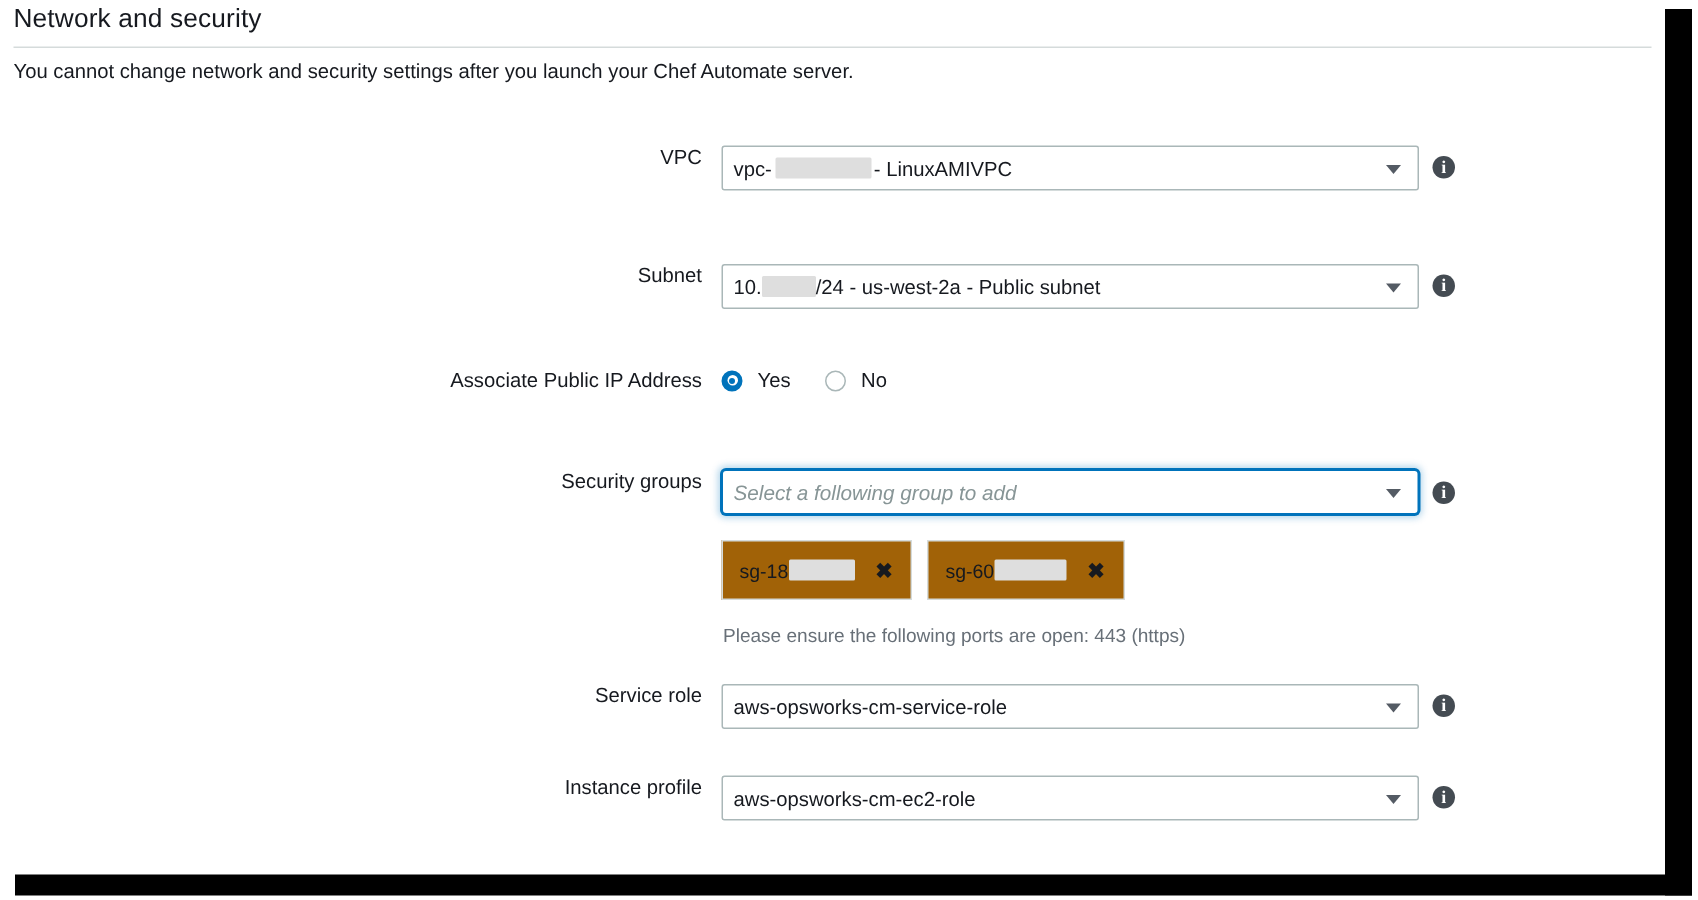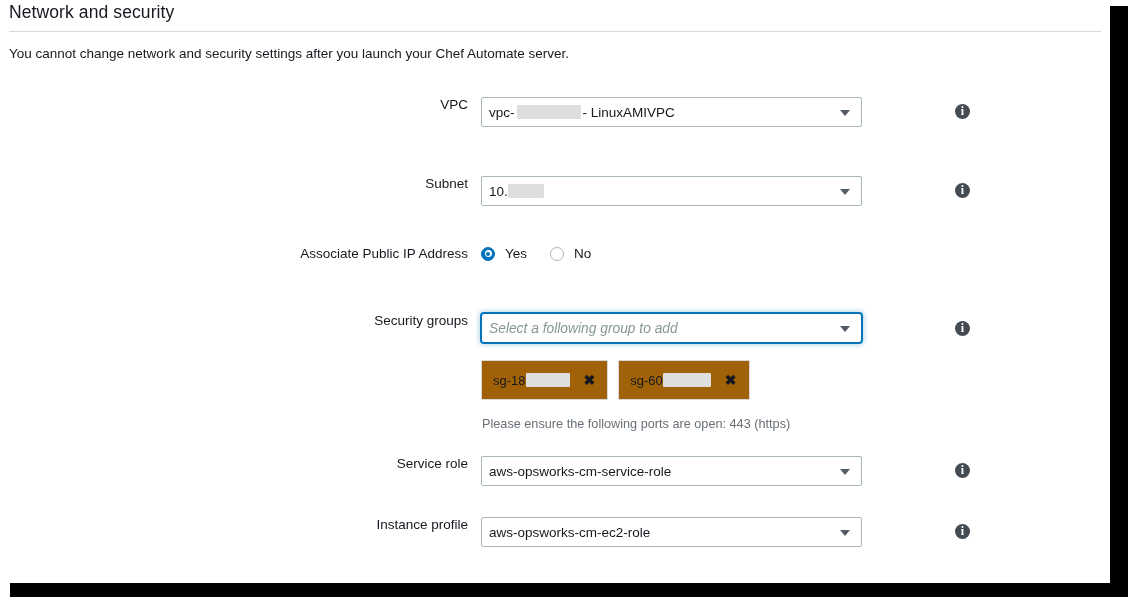--- a/index.html
+++ b/index.html
@@ -48,21 +48,21 @@
     white-space: nowrap;
   }
   .title-divider {
     position: absolute;
     left: 9px; top: 31px;
     width: 1092px; height: 1px;
     background: #d5dbdb;
   }
   .panel-desc {
     position: absolute;
-    left: 9px; top: 46px;
+    left: 9px; top: 40px;
     font-size: 13.5px;
     color: #16191f;
     white-space: nowrap;
   }
 
   
   .form-row {
     position: absolute;
     left: 0;
     width: 1110px;
@@ -79,21 +79,21 @@
   }
   .control-col {
     position: absolute;
     left: 481px;
   }
 
   
   .select-box {
     position: relative;
     box-sizing: border-box;
-    width: 381px; height: 30px;
+    width: 465px; height: 30px;
     border: 1px solid #aab7b8;
     border-radius: 2px;
     background: #ffffff;
     display: flex;
     align-items: center;
     padding: 0 30px 0 7px;
     font-size: 13.5px;
     color: #16191f;
     white-space: nowrap;
     overflow: hidden;
@@ -253,20 +253,21 @@
     </div>
     <div class="info-icon" style="top:7px;">i</div>
   </div>
 
   <div class="form-row" style="top:176px;">
     <div class="field-label">Subnet</div>
     <div class="control-col">
       <div class="select-box">
         <span>10.</span>
           <span class="redact r-sub"></span>
+          <span>/24 - us-west-2a - Public subnet</span>
         <span class="caret"></span>
       </div>
     </div>
     <div class="info-icon" style="top:7px;">i</div>
   </div>
 
   <div class="form-row" style="top:246px;">
     <div class="field-label">Associate Public IP Address</div>
     <div class="radio-group">
       <span class="radio-outer on"></span>

